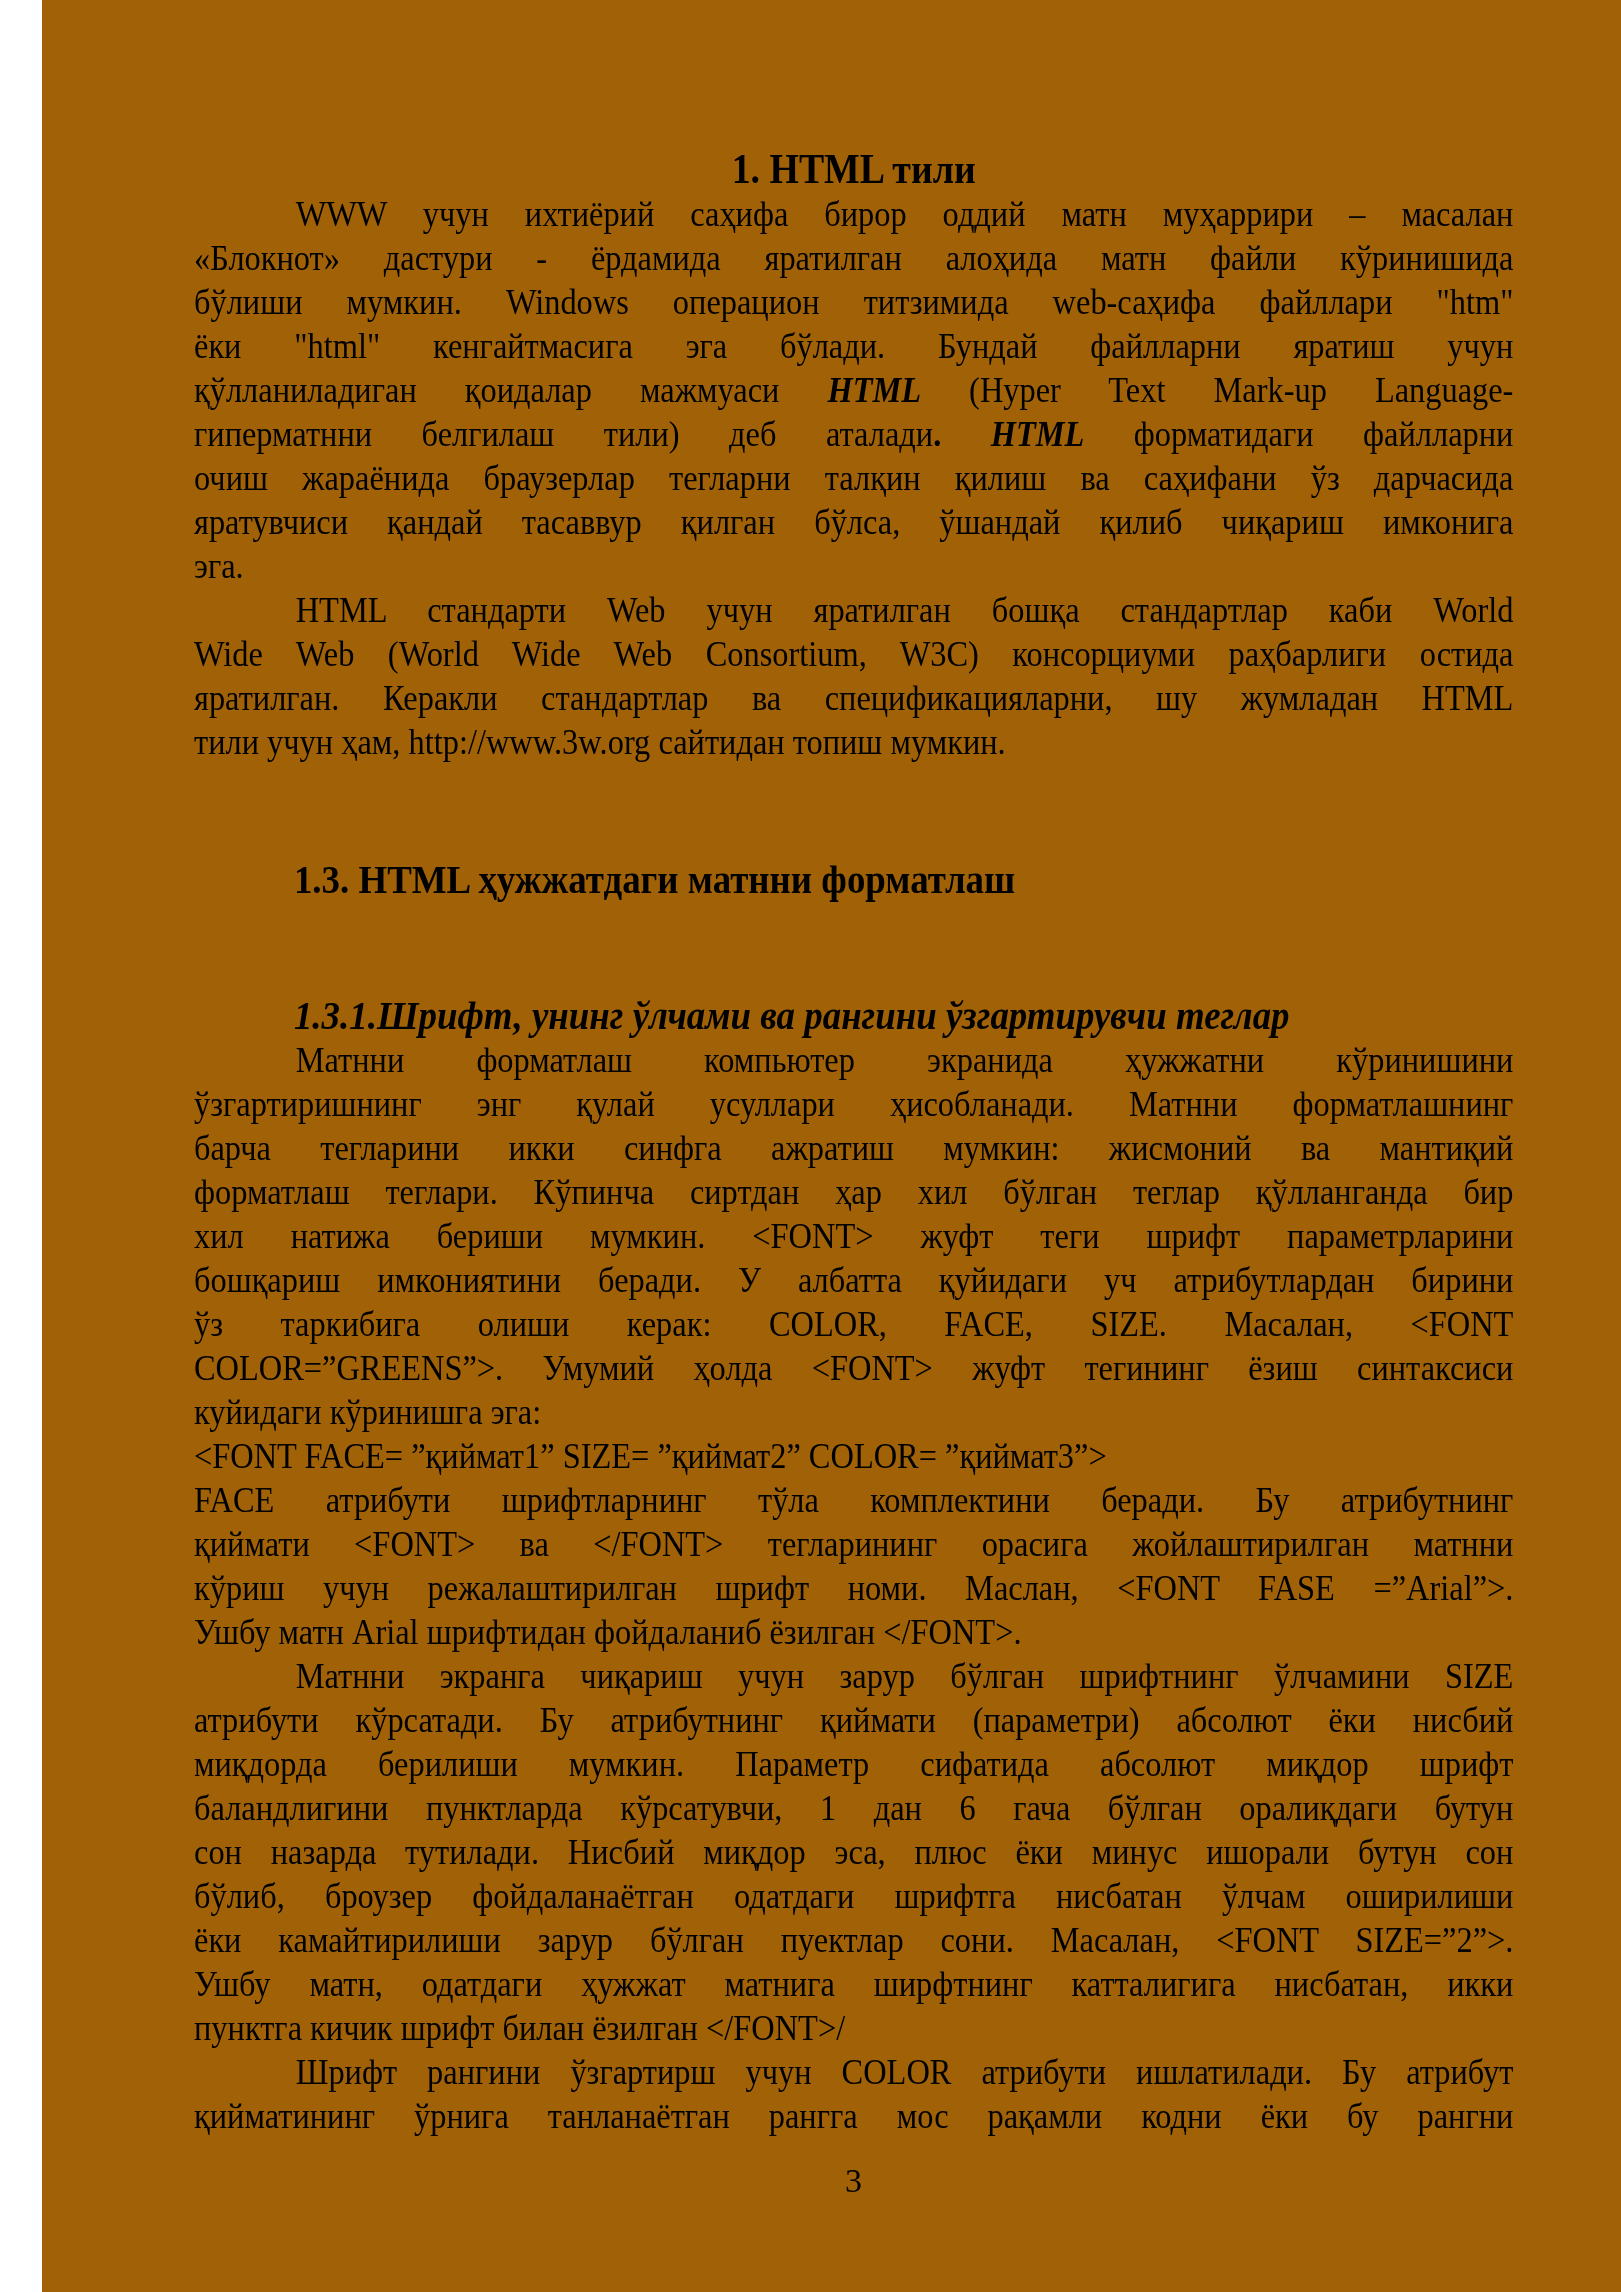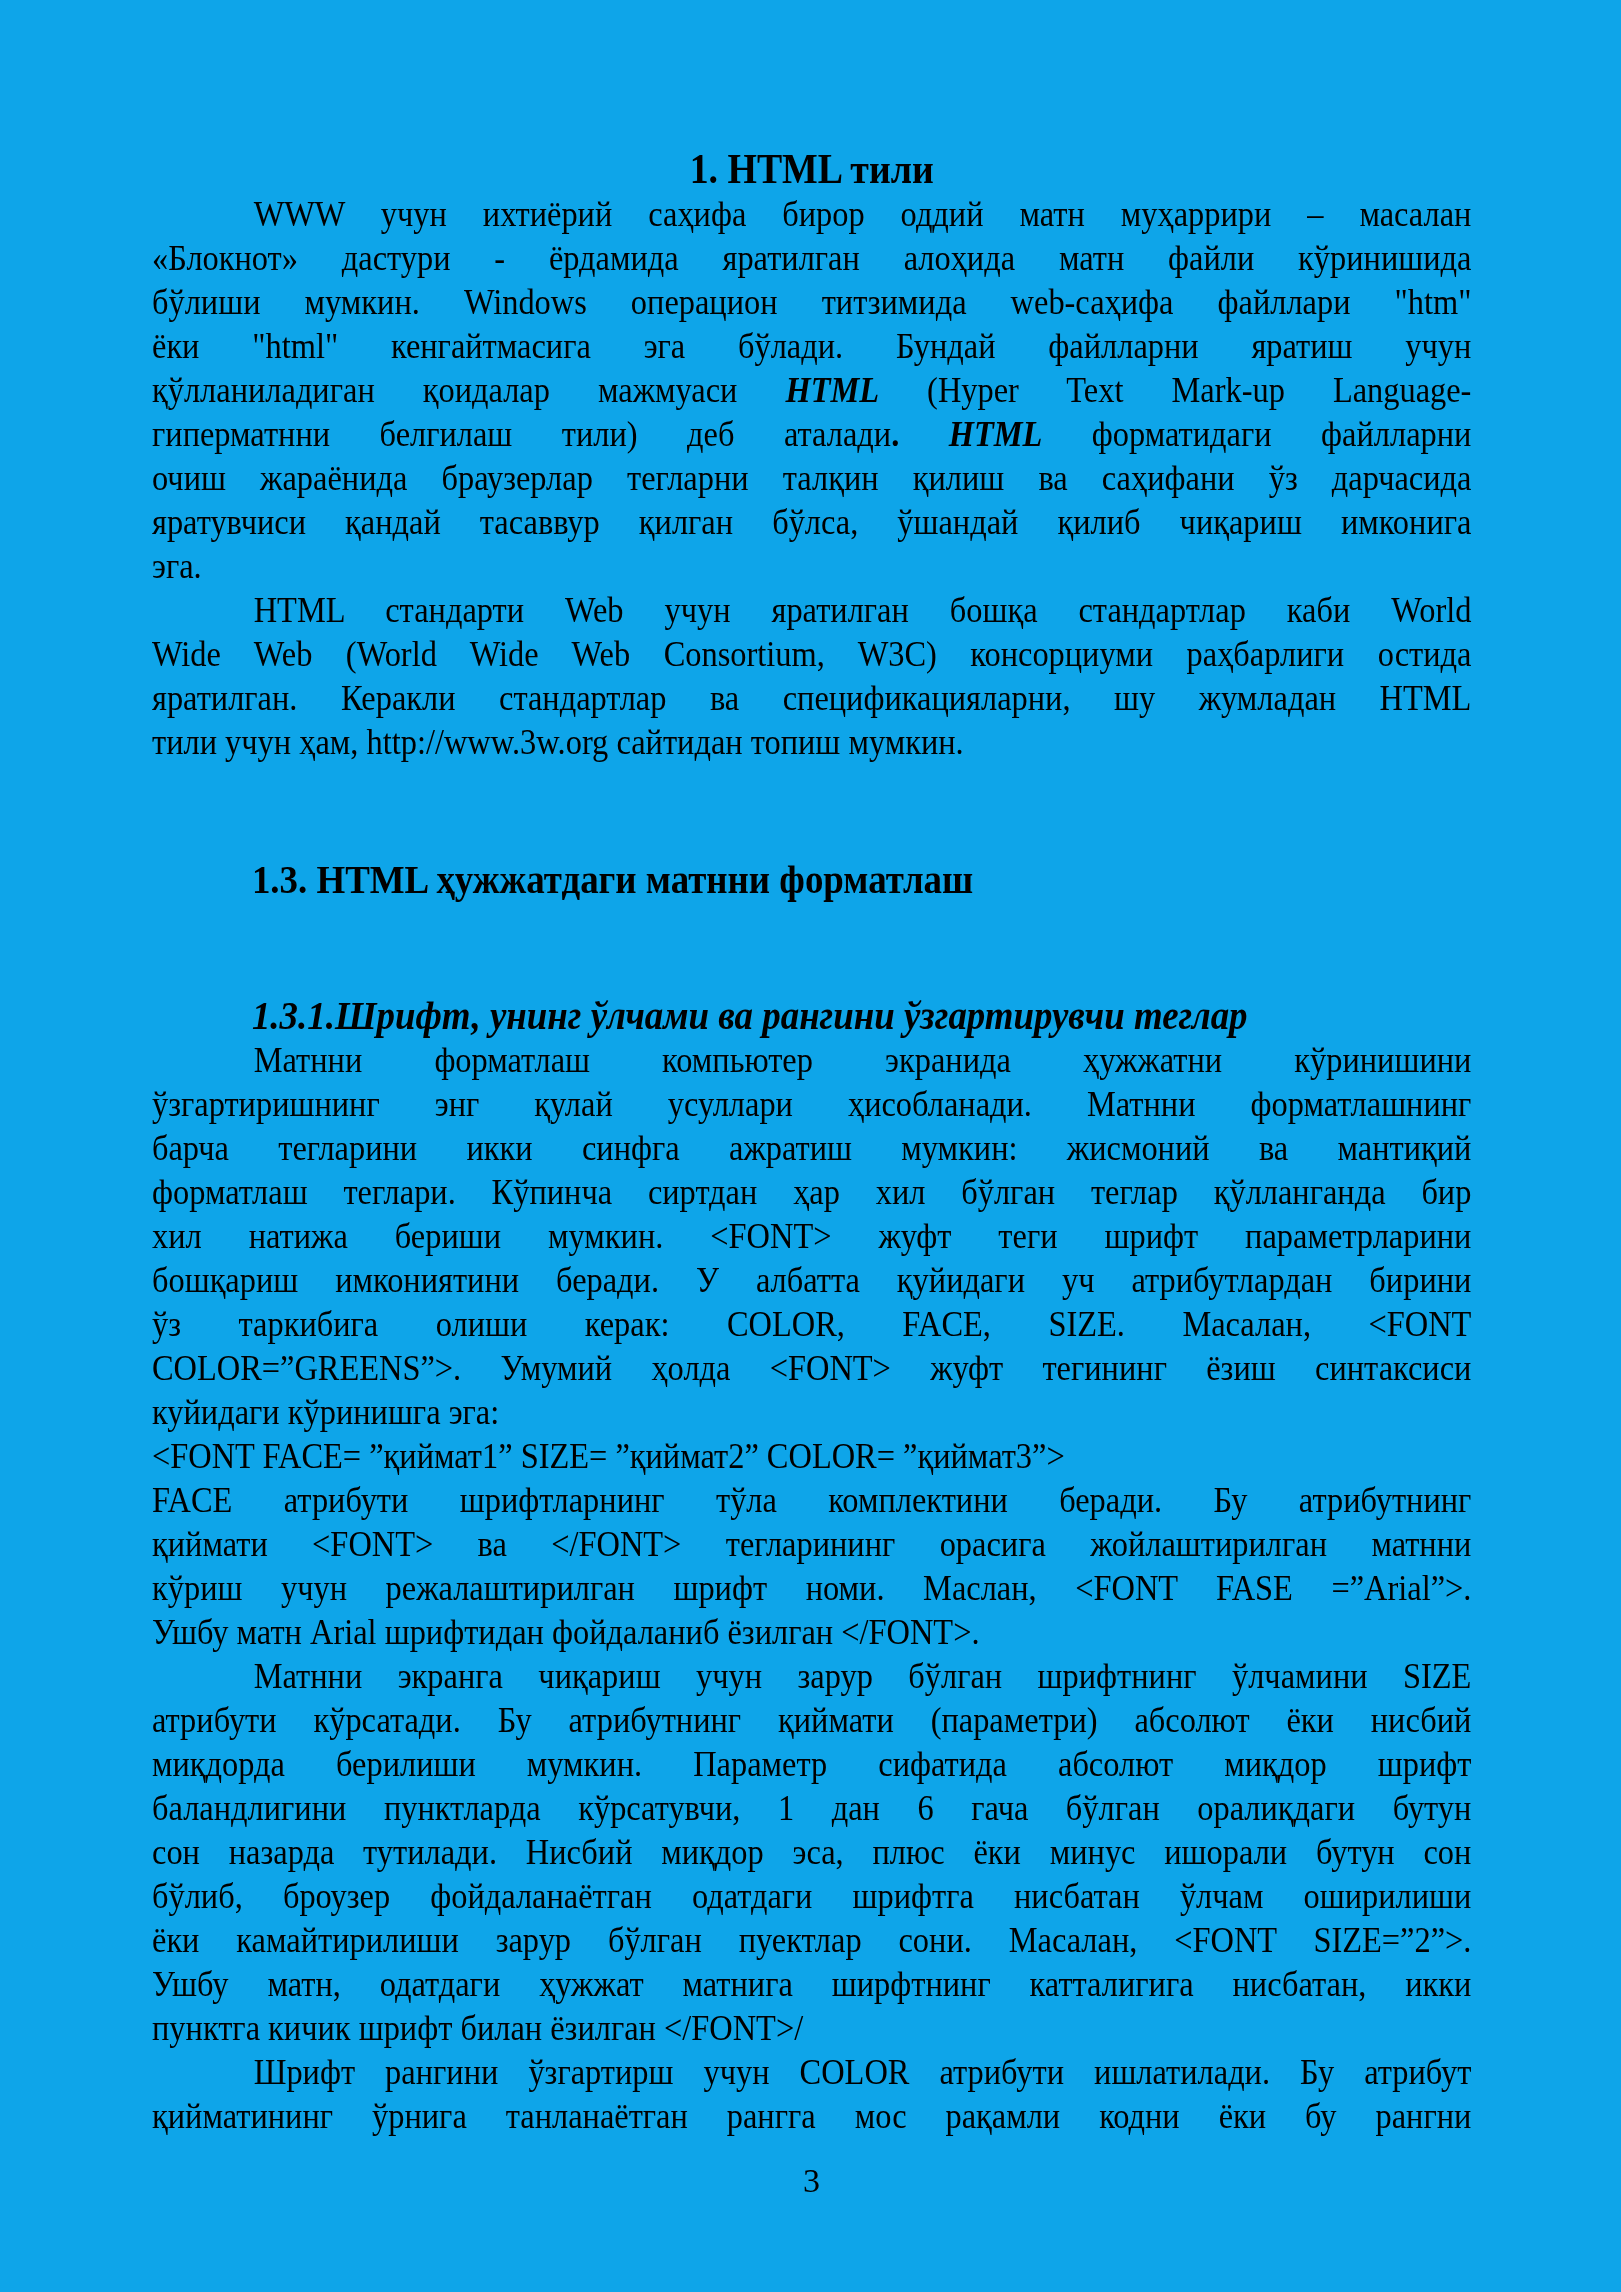--- a/index.html
+++ b/index.html
@@ -4,21 +4,21 @@
 <style>
   * { margin: 0; padding: 0; box-sizing: border-box; }
   html, body { background: #ffffff; }
   body {
     width: 1621px; height: 2293px;
     position: relative;
     overflow: hidden;
     font-family: "Liberation Serif", "DejaVu Serif", serif;
     color: #000000;
   }
-  .sheet { position: absolute; inset: 0; background: #0ea5e9; }
+  .sheet { position: absolute; inset: 0; background: #a16207; margin-left: 42px; }
   
   .content {
     position: absolute; left: 152px; top: 0;
     width: 1466px;
     transform: scaleX(0.9);
     transform-origin: left top;
   }
   .doc-title {
     margin-top: 147px;
     font-size: 42px; line-height: 45px;

